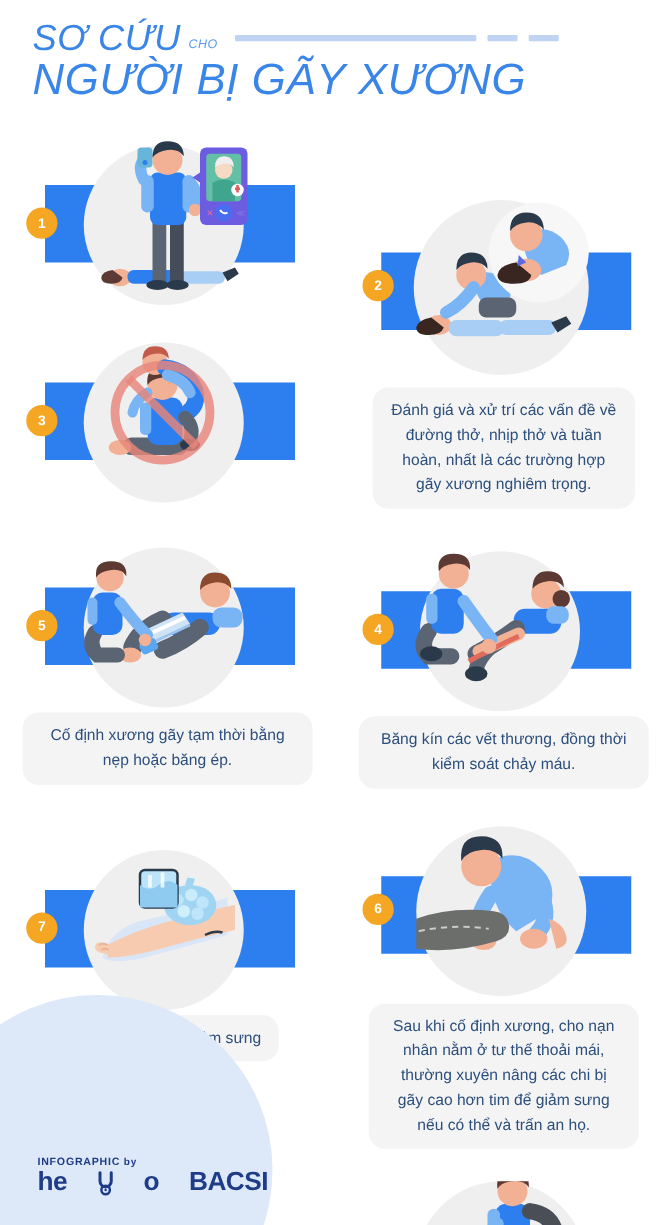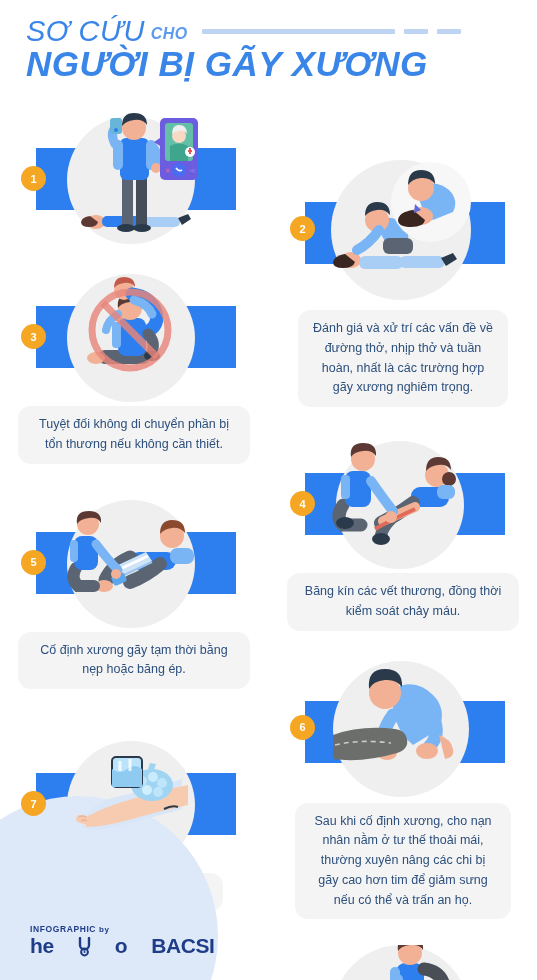--- a/index.html
+++ b/index.html
@@ -27,44 +27,44 @@
   .t-soCuu {
     font-size: 29px;
     font-style: italic;
     font-weight: 500;
     color: #3A85E8;
     letter-spacing: 0.5px;
     line-height: 1.05;
     text-align: center;
   }
   .t-cho {
-    font-size: 16px;
+    font-size: 10px;
     font-style: italic;
-    font-weight: 700;
+    font-weight: 400;
     color: #5C9BEE;
     letter-spacing: 0.4px;
     position: relative;
     top: -2px;
   }
   .dash-wrap {
     display: flex;
     align-items: center;
     gap: 9px;
     margin-left: 8px;
     position: relative;
     top: -7px;
   }
   .dash-long { width: 193px; height: 5px; background: #BED4F2; border-radius: 1px; }
   .dash-mid  { width: 24px;  height: 5px; background: #BED4F2; border-radius: 1px; }
   .dash-short{ width: 24px;  height: 5px; background: #BED4F2; border-radius: 1px; }
 
   .title-line2 {
     font-size: 35px;
     font-style: italic;
-    font-weight: 700;
+    font-weight: 400;
     color: #3A85E8;
     letter-spacing: 0.5px;
     line-height: 1.15;
     margin-top: -2px;
   }
 
   
   .steps {
     position: relative;
     width: 537px;
@@ -274,21 +274,20 @@
           <path d="M54 20 q0 -11 10 -11 q11 0 11 10 q-4 -5 -11 -4 q-7 1 -10 5z" fill="#C35B4A"></path>
           <path d="M72 26 q18 2 24 18 q3 12 -6 18" stroke="#2D7FF0" stroke-width="13" fill="none" stroke-linecap="round"></path>
           <path d="M74 32 q14 4 18 14" stroke="#79B4F5" stroke-width="9" fill="none" stroke-linecap="round"></path>
           <path d="M88 66 q8 8 4 18" stroke="#5A6472" stroke-width="11" fill="none" stroke-linecap="round"></path>
           <ellipse cx="92" cy="88" rx="8" ry="5" fill="#2B3A4A"></ellipse>
 
           <circle cx="70" cy="62" r="38" fill="none" stroke="#E8867A" stroke-width="7" opacity="0.82"></circle>
           <line x1="43" y1="35" x2="97" y2="89" stroke="#E8867A" stroke-width="7" opacity="0.82"></line>
         </svg>
       </div>
-      <div class="caption">Tuyệt đối không di chuyển phần bị tổn thương nếu không cần thiết.</div>
     </div>
 
     <div class="step" style="margin-top:28px;">
       <div class="illus">
         <div class="blue-bar"></div>
         <div class="circle-bg"></div>
         <div class="badge">5</div>
         <svg class="art" viewBox="0 0 145 134">
 
           <rect x="70" y="58" width="46" height="18" rx="9" fill="#2D7FF0"></rect>

